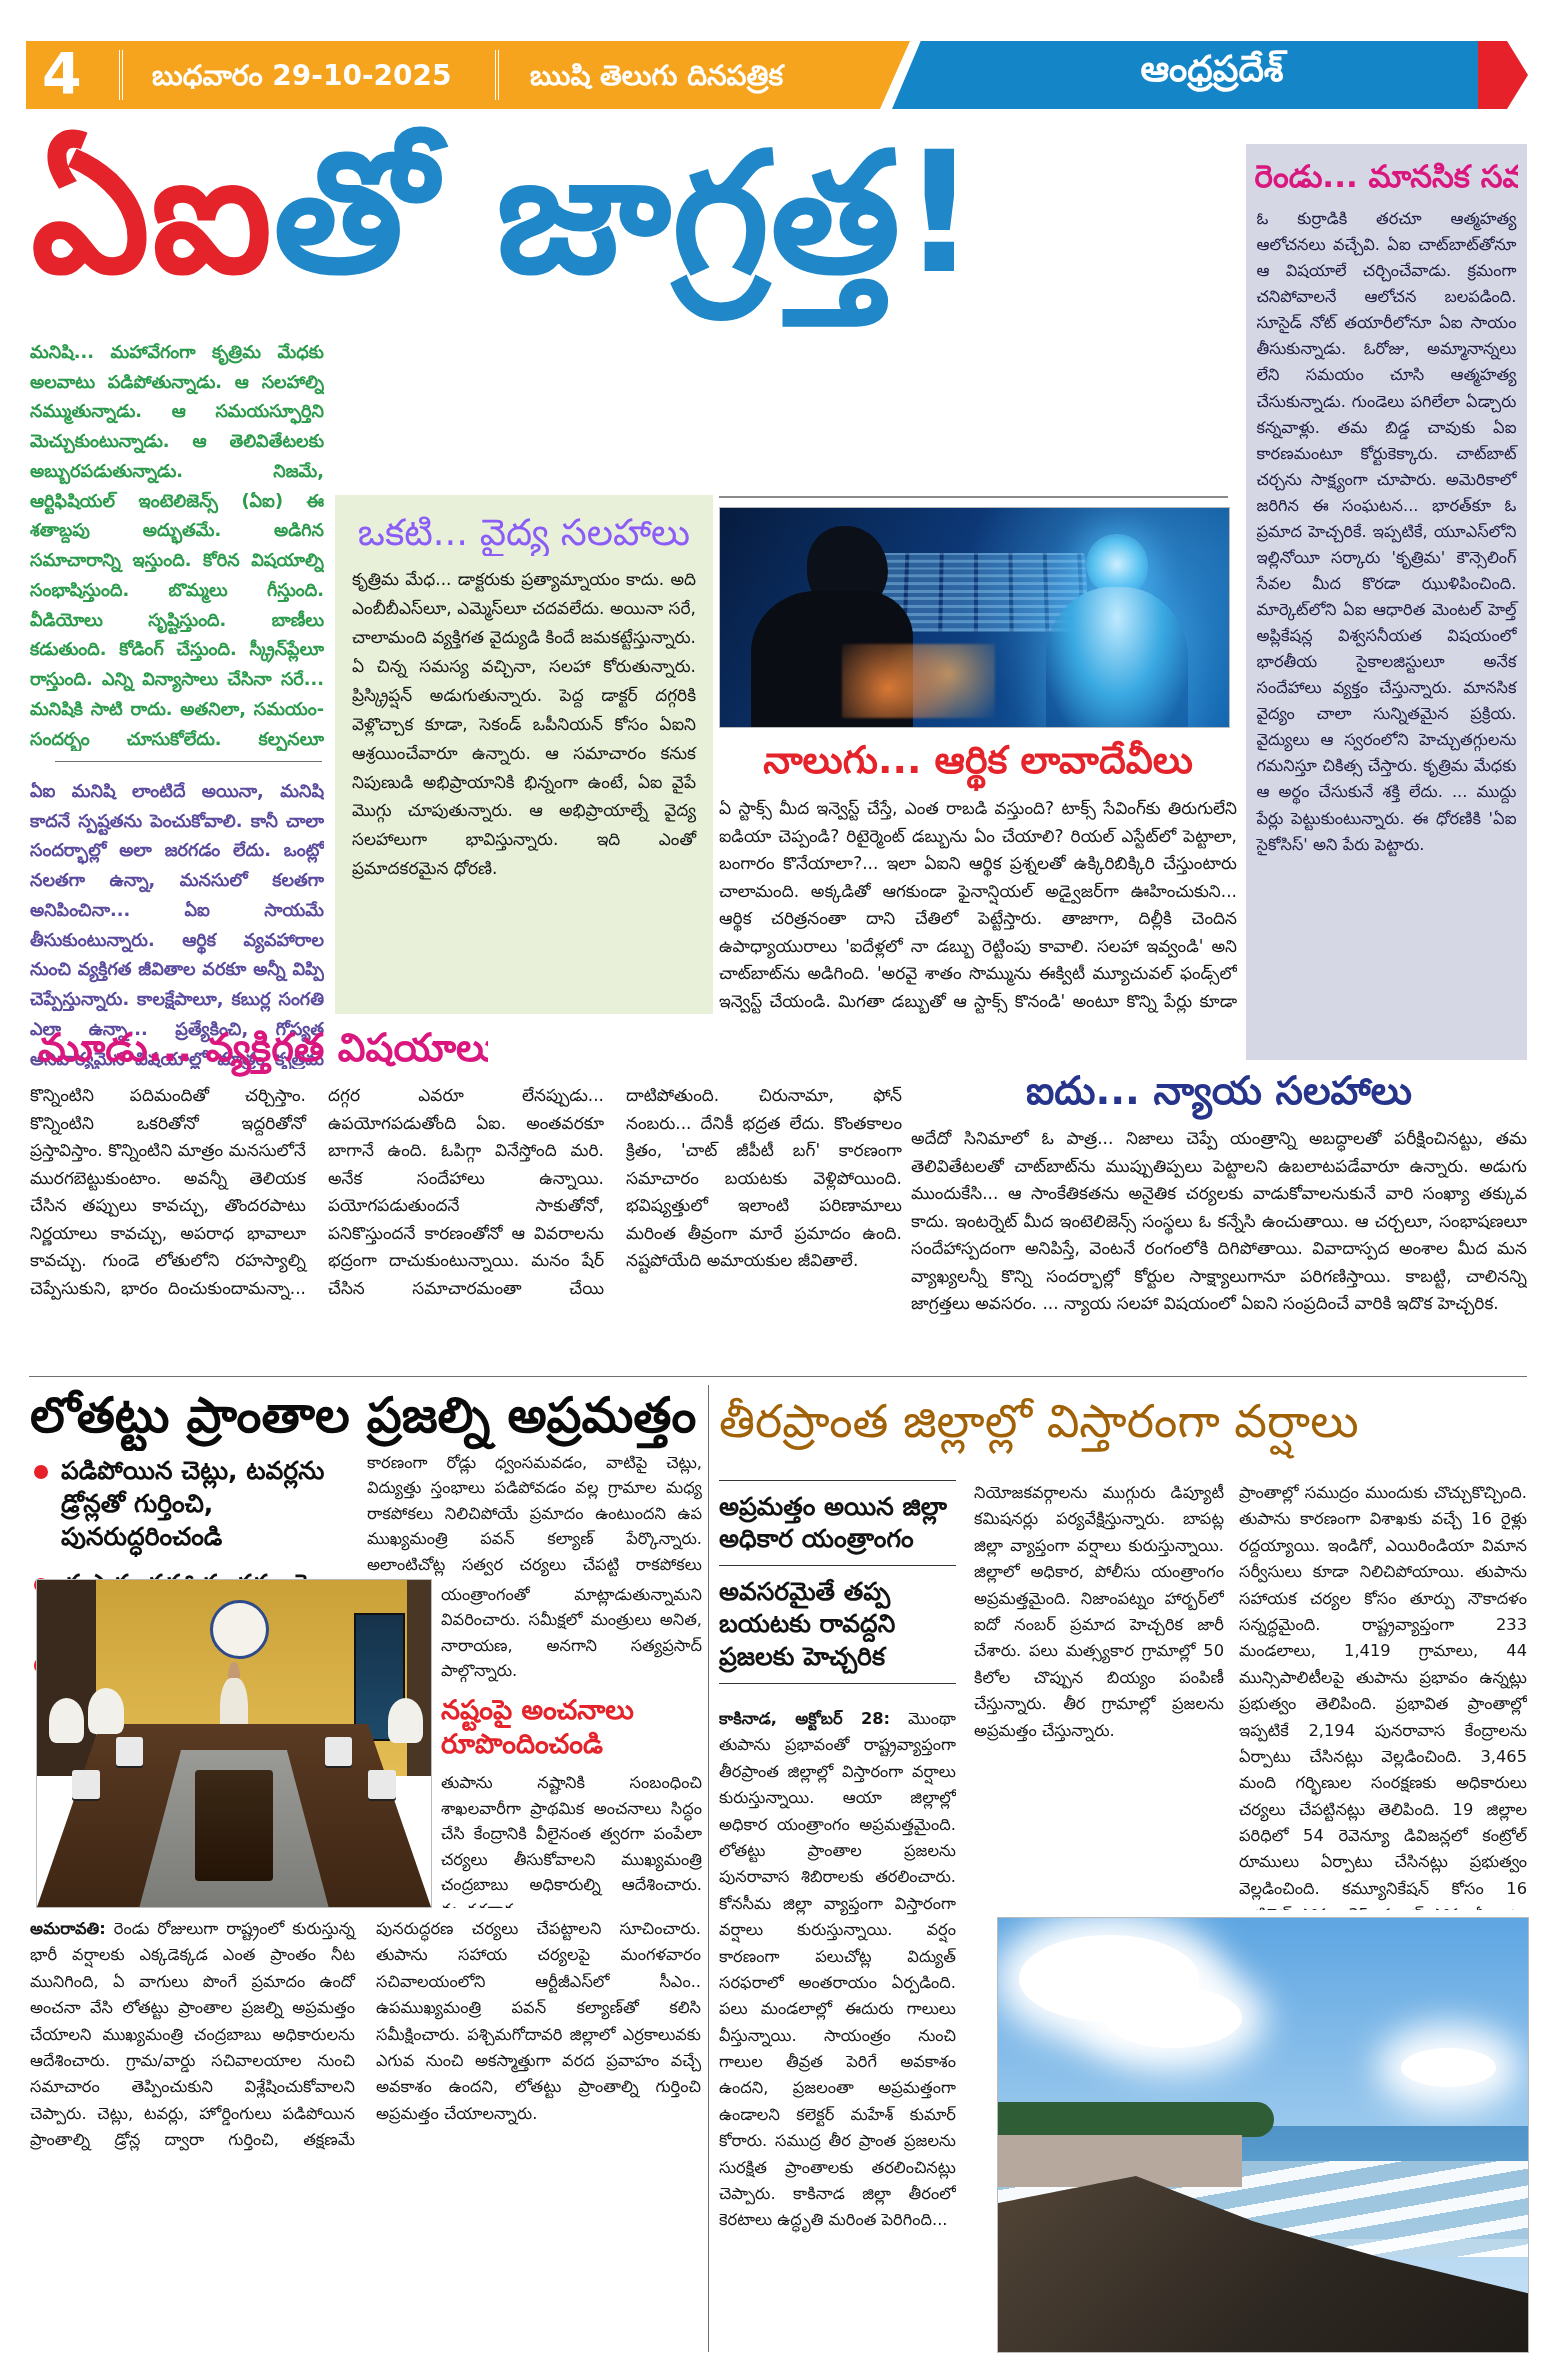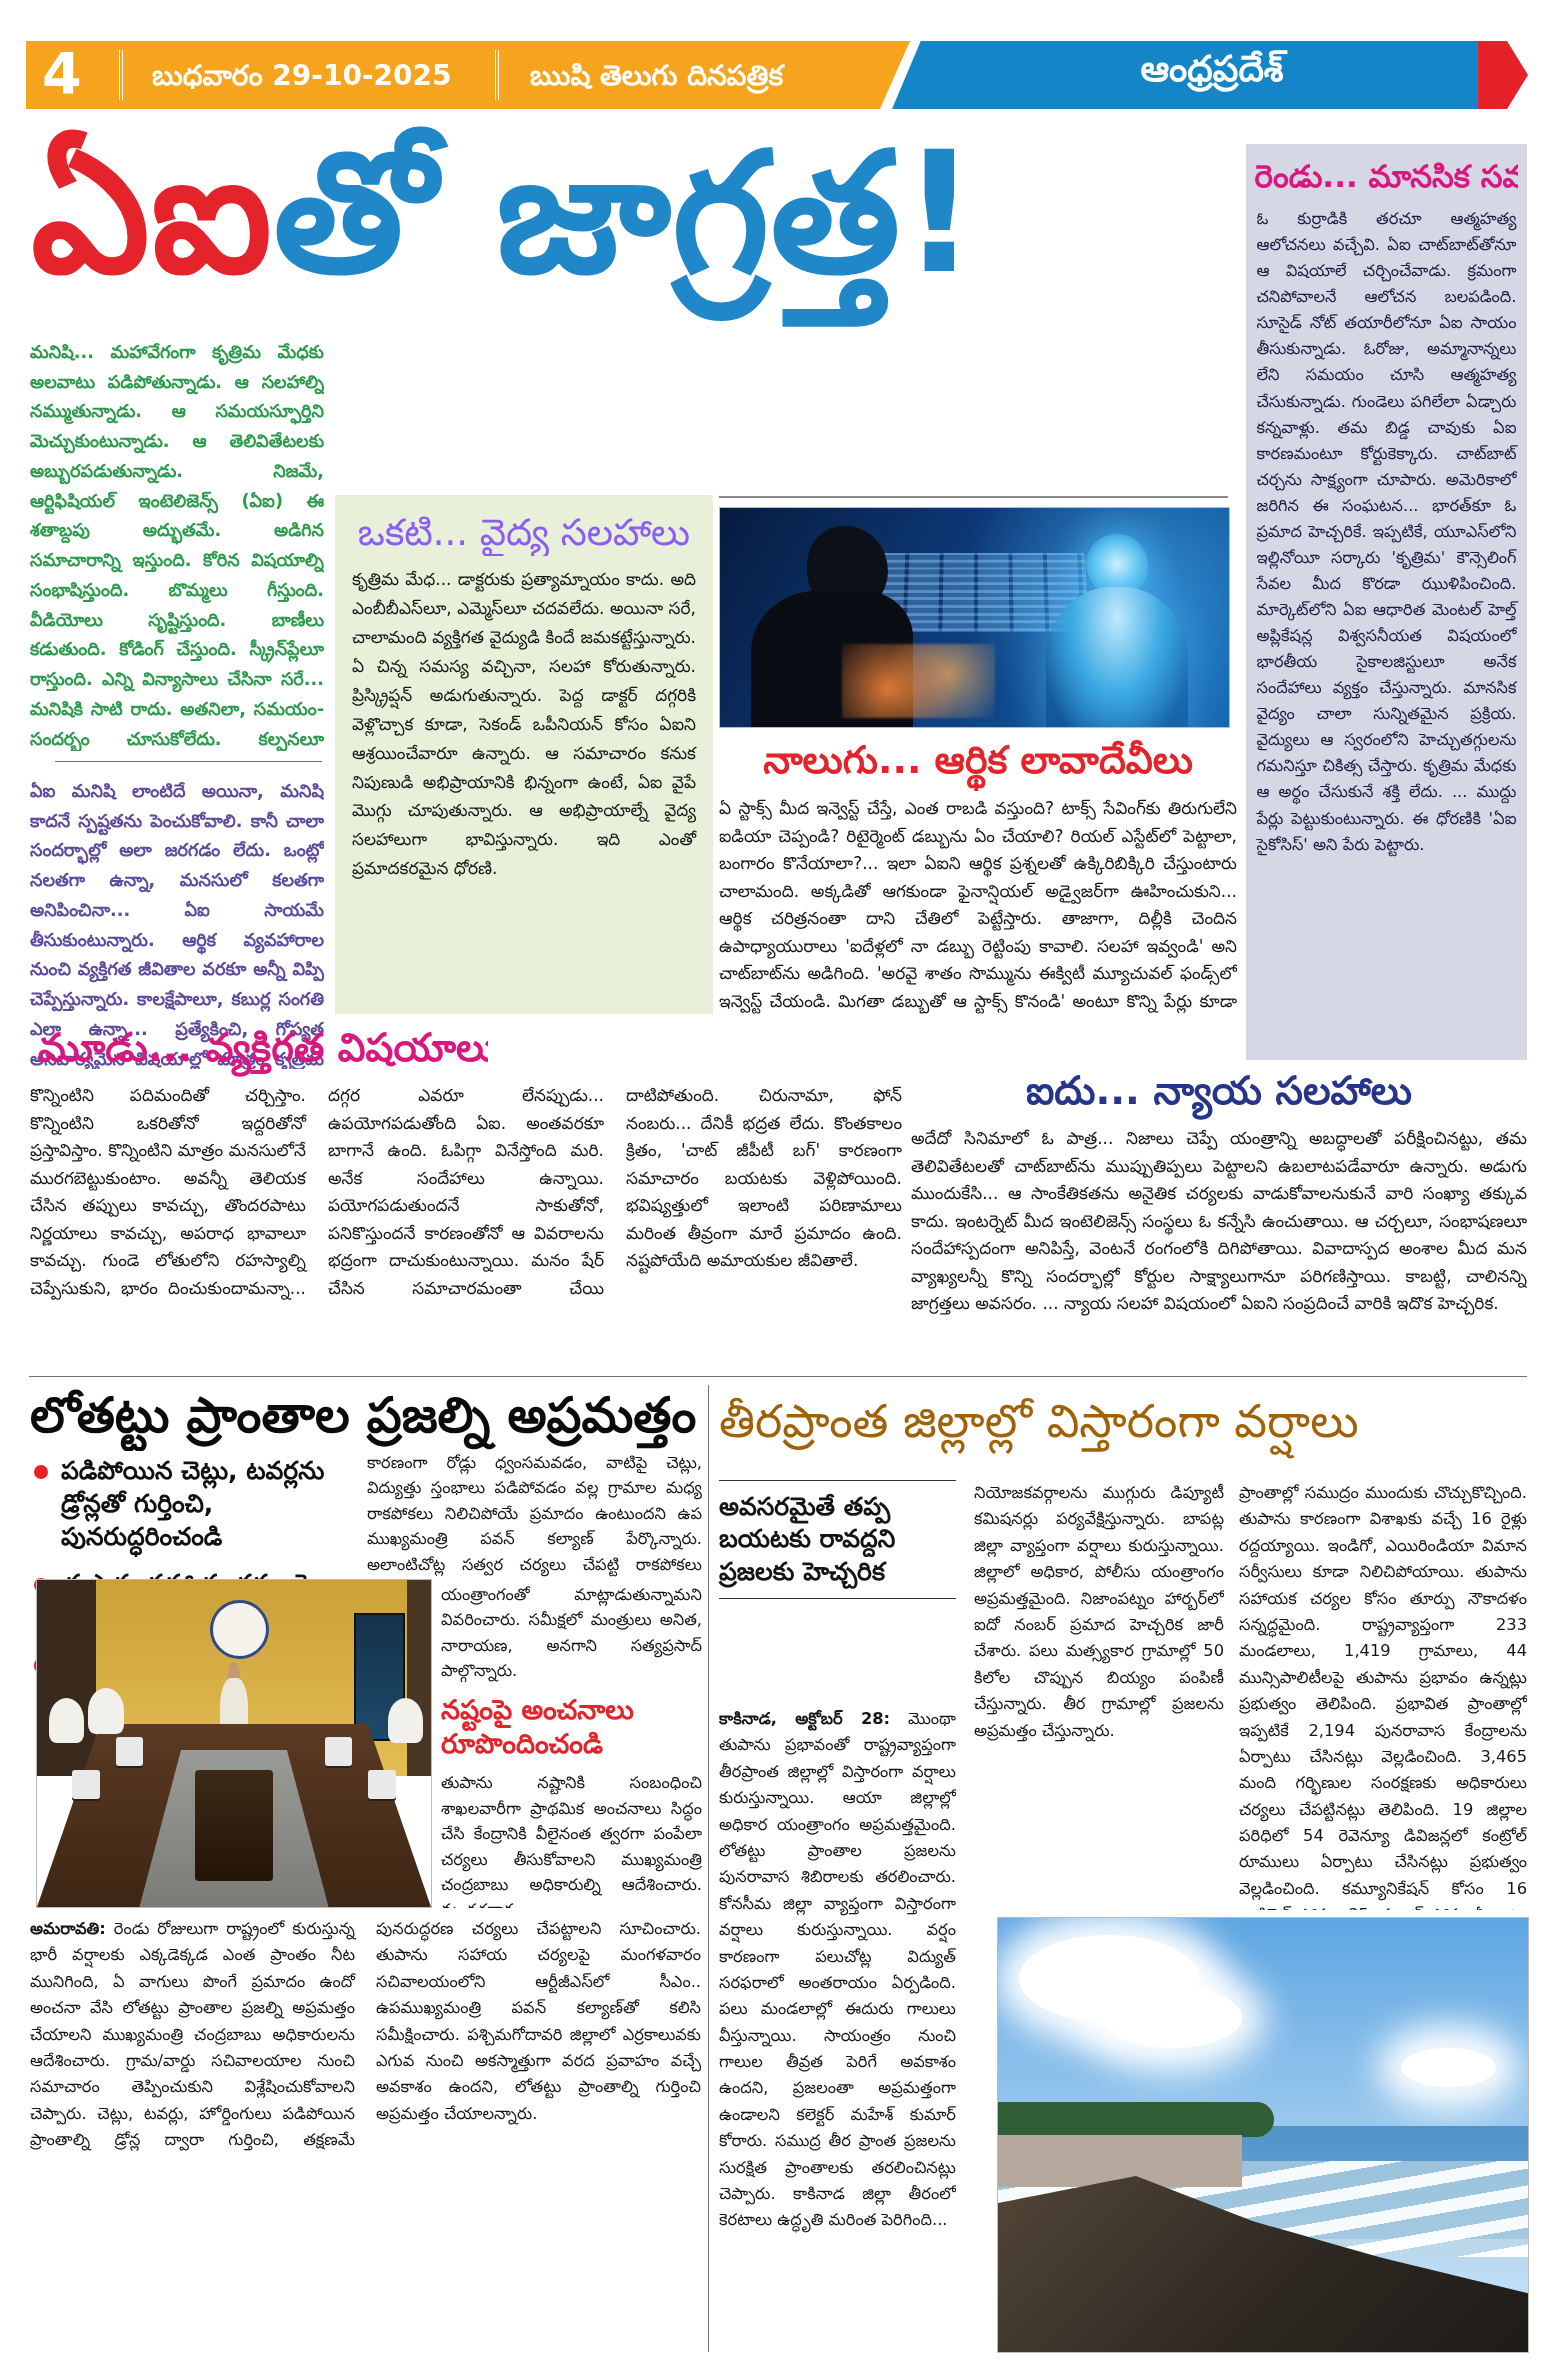--- a/index.html
+++ b/index.html
@@ -167,20 +167,21 @@
     <div class="mp-person" style="left:3%;top:36%;"></div>
     <div class="mp-person" style="left:13%;top:33%;"></div>
     <div class="mp-person" style="right:2%;top:36%;"></div>
   </div>
 
   <div class="abs body-txt just cols2 clip" style="left:30px;top:1916px;width:671px;height:434px;font-size:16.3px;"><span class="dateline">అమరావతి:</span><span> రెండు రోజులుగా రాష్ట్రంలో కురుస్తున్న భారీ వర్షాలకు ఎక్కడెక్కడ ఎంత ప్రాంతం నీట మునిగింది, ఏ వాగులు పొంగే ప్రమాదం ఉందో అంచనా వేసి లోతట్టు ప్రాంతాల ప్రజల్ని అప్రమత్తం చేయాలని ముఖ్యమంత్రి చంద్రబాబు అధికారులను ఆదేశించారు. గ్రామ/వార్డు సచివాలయాల నుంచి సమాచారం తెప్పించుకుని విశ్లేషించుకోవాలని చెప్పారు. చెట్లు, టవర్లు, హోర్డింగులు పడిపోయిన ప్రాంతాల్ని డ్రోన్ల ద్వారా గుర్తించి, తక్షణమే పునరుద్ధరణ చర్యలు చేపట్టాలని సూచించారు. తుపాను సహాయ చర్యలపై మంగళవారం సచివాలయంలోని ఆర్టీజీఎస్‌లో సీఎం.. ఉపముఖ్యమంత్రి పవన్ కల్యాణ్‌తో కలిసి సమీక్షించారు. పశ్చిమగోదావరి జిల్లాలో ఎర్రకాలువకు ఎగువ నుంచి అకస్మాత్తుగా వరద ప్రవాహం వచ్చే అవకాశం ఉందని, లోతట్టు ప్రాంతాల్ని గుర్తించి అప్రమత్తం చేయాలన్నారు.</span></div>
 
   <div class="abs br-headline nowrap clip" style="left:719px;top:1396px;width:809px;height:79px;">తీరప్రాంత జిల్లాల్లో విస్తారంగా వర్షాలు</div>
 
   <div class="abs" style="left:719px;top:1480px;width:237px;border-top:1.4px solid #333;">
+    <div class="sub-item">అప్రమత్తం అయిన జిల్లా అధికార యంత్రాంగం</div>
     <div class="sub-item">అవసరమైతే తప్ప బయటకు రావద్దని ప్రజలకు హెచ్చరిక</div>
   </div>
 
   <div class="abs body-txt just clip" style="left:719px;top:1706px;width:237px;height:645px;font-size:16.3px;"><span class="dateline">కాకినాడ, అక్టోబర్ 28:</span><span> మొంథా తుపాను ప్రభావంతో రాష్ట్రవ్యాప్తంగా తీరప్రాంత జిల్లాల్లో విస్తారంగా వర్షాలు కురుస్తున్నాయి. ఆయా జిల్లాల్లో అధికార యంత్రాంగం అప్రమత్తమైంది. లోతట్టు ప్రాంతాల ప్రజలను పునరావాస శిబిరాలకు తరలించారు. కోనసీమ జిల్లా వ్యాప్తంగా విస్తారంగా వర్షాలు కురుస్తున్నాయి. వర్షం కారణంగా పలుచోట్ల విద్యుత్ సరఫరాలో అంతరాయం ఏర్పడింది. పలు మండలాల్లో ఈదురు గాలులు వీస్తున్నాయి. సాయంత్రం నుంచి గాలుల తీవ్రత పెరిగే అవకాశం ఉందని, ప్రజలంతా అప్రమత్తంగా ఉండాలని కలెక్టర్ మహేశ్ కుమార్ కోరారు. సముద్ర తీర ప్రాంత ప్రజలను సురక్షిత ప్రాంతాలకు తరలించినట్లు చెప్పారు. కాకినాడ జిల్లా తీరంలో కెరటాలు ఉద్ధృతి మరింత పెరిగింది...</span></div>
 
   <div class="abs body-txt just clip" style="left:974px;top:1480px;width:250px;height:430px;font-size:16.3px;">నియోజకవర్గాలను ముగ్గురు డిప్యూటీ కమిషనర్లు పర్యవేక్షిస్తున్నారు. బాపట్ల జిల్లా వ్యాప్తంగా వర్షాలు కురుస్తున్నాయి. జిల్లాలో అధికార, పోలీసు యంత్రాంగం అప్రమత్తమైంది. నిజాంపట్నం హార్బర్‌లో ఐదో నంబర్ ప్రమాద హెచ్చరిక జారీ చేశారు. పలు మత్స్యకార గ్రామాల్లో 50 కిలోల చొప్పున బియ్యం పంపిణీ చేస్తున్నారు. తీర గ్రామాల్లో ప్రజలను అప్రమత్తం చేస్తున్నారు.</div>
   <div class="abs body-txt just clip" style="left:1239px;top:1480px;width:288px;height:430px;font-size:16.3px;">ప్రాంతాల్లో సముద్రం ముందుకు చొచ్చుకొచ్చింది. తుపాను కారణంగా విశాఖకు వచ్చే 16 రైళ్లు రద్దయ్యాయి. ఇండిగో, ఎయిరిండియా విమాన సర్వీసులు కూడా నిలిచిపోయాయి. తుపాను సహాయక చర్యల కోసం తూర్పు నౌకాదళం సన్నద్ధమైంది. రాష్ట్రవ్యాప్తంగా 233 మండలాలు, 1,419 గ్రామాలు, 44 మున్సిపాలిటీలపై తుపాను ప్రభావం ఉన్నట్లు ప్రభుత్వం తెలిపింది. ప్రభావిత ప్రాంతాల్లో ఇప్పటికే 2,194 పునరావాస కేంద్రాలను ఏర్పాటు చేసినట్లు వెల్లడించింది. 3,465 మంది గర్భిణుల సంరక్షణకు అధికారులు చర్యలు చేపట్టినట్లు తెలిపింది. 19 జిల్లాల పరిధిలో 54 రెవెన్యూ డివిజన్లలో కంట్రోల్ రూములు ఏర్పాటు చేసినట్లు ప్రభుత్వం వెల్లడించింది. కమ్యూనికేషన్ కోసం 16 శాటిలైట్ ఫోన్లు, 35 ఈశాట్ ఫోన్లు ఏర్పాటు చేశామని తెలిపింది. 11 ఎన్డీఆర్ఎఫ్, 12 ఎస్డీఆర్ఎఫ్ బృందాలను సిద్ధం చేసింది.</div>
 
   <div class="abs photo" style="left:997px;top:1917px;width:530px;height:434px;">
     <div class="bp-sky"></div>

